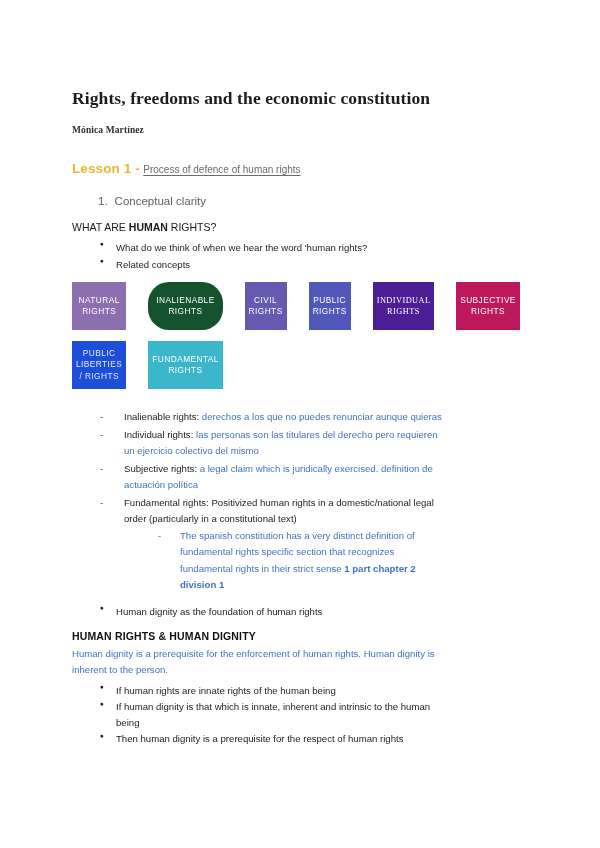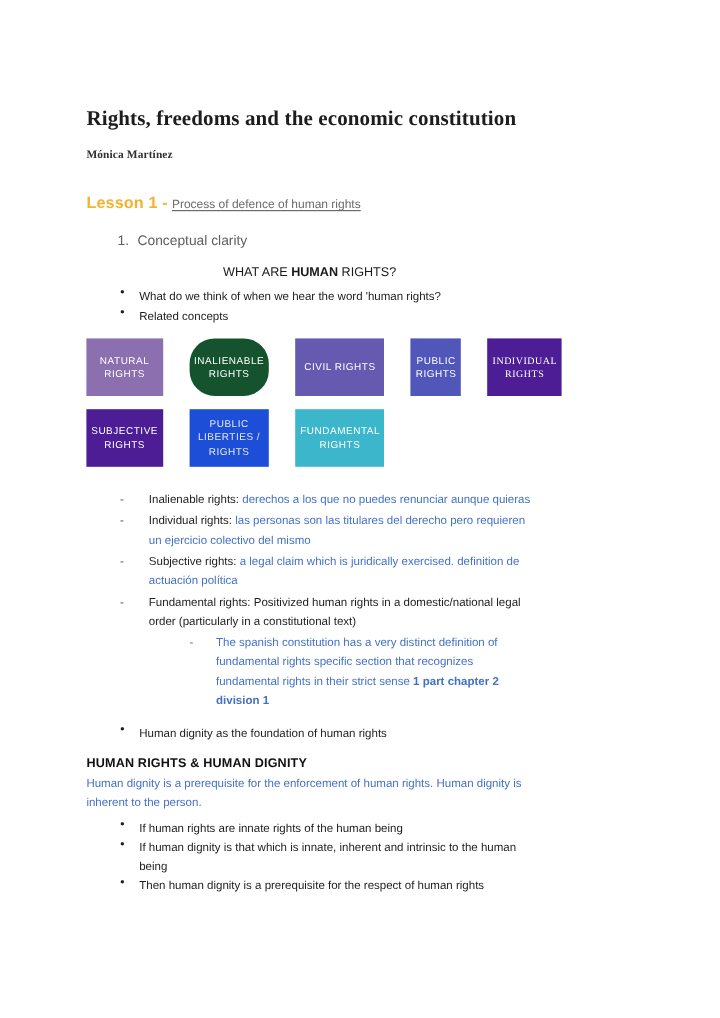--- a/index.html
+++ b/index.html
@@ -71,21 +71,20 @@
     line-height: 1.3;
   }
   .num-heading .num { margin-right: 7px; }
 
   
   .sec-heading {
     margin: 0 0 6px 0;
     font-size: 10.5px;
     color: #1a1a1a;
     line-height: 1.35;
-    text-align: center;
   }
   .sec-heading b { font-weight: 700; }
 
   .sec-heading-bold {
     margin: 0 0 2px 0;
     font-size: 10.5px;
     font-weight: 700;
     color: #111111;
     letter-spacing: 0.15px;
     line-height: 1.4;
@@ -144,21 +143,21 @@
     padding-left: 22px;
   }
   ul.dashes.nested > li::before { color: #4472c4; }
 
   .blue { color: #4472c4; }
   .blue-b { color: #4472c4; font-weight: 700; }
 
   
   .concept-grid {
     display: grid;
-    grid-template-columns: repeat(5, 1fr);
+    grid-template-columns: repeat(6, 1fr);
     column-gap: 22px;
     row-gap: 11px;
     margin: 6px 0 20px 0;
     padding-left: 0;
     width: 100%;
   }
   .concept-box {
     height: 48px;
     display: flex;
     align-items: center;
@@ -217,21 +216,21 @@
     </div>
     <div class="concept-box" style="background-color: rgb(101, 89, 176);">
       <span>CIVIL RIGHTS</span>
     </div>
     <div class="concept-box" style="background-color: rgb(81, 87, 184);">
       <span>PUBLIC RIGHTS</span>
     </div>
     <div class="concept-box" style="background-color: #4c1d95; font-family: Liberation Serif, serif;">
       <span>INDIVIDUAL RIGHTS</span>
     </div>
-    <div class="concept-box" style="background-color: #4c1d95;">
+    <div class="concept-box" style="background-color: #be185d;">
       <span>SUBJECTIVE RIGHTS</span>
     </div>
     <div class="concept-box faded" style="background-color: #1d4ed8;">
       <span>PUBLIC LIBERTIES / RIGHTS</span>
     </div>
     <div class="concept-box bold" style="background-color: rgb(60, 182, 203);">
       <span>FUNDAMENTAL RIGHTS</span>
     </div>
   </div>
 

